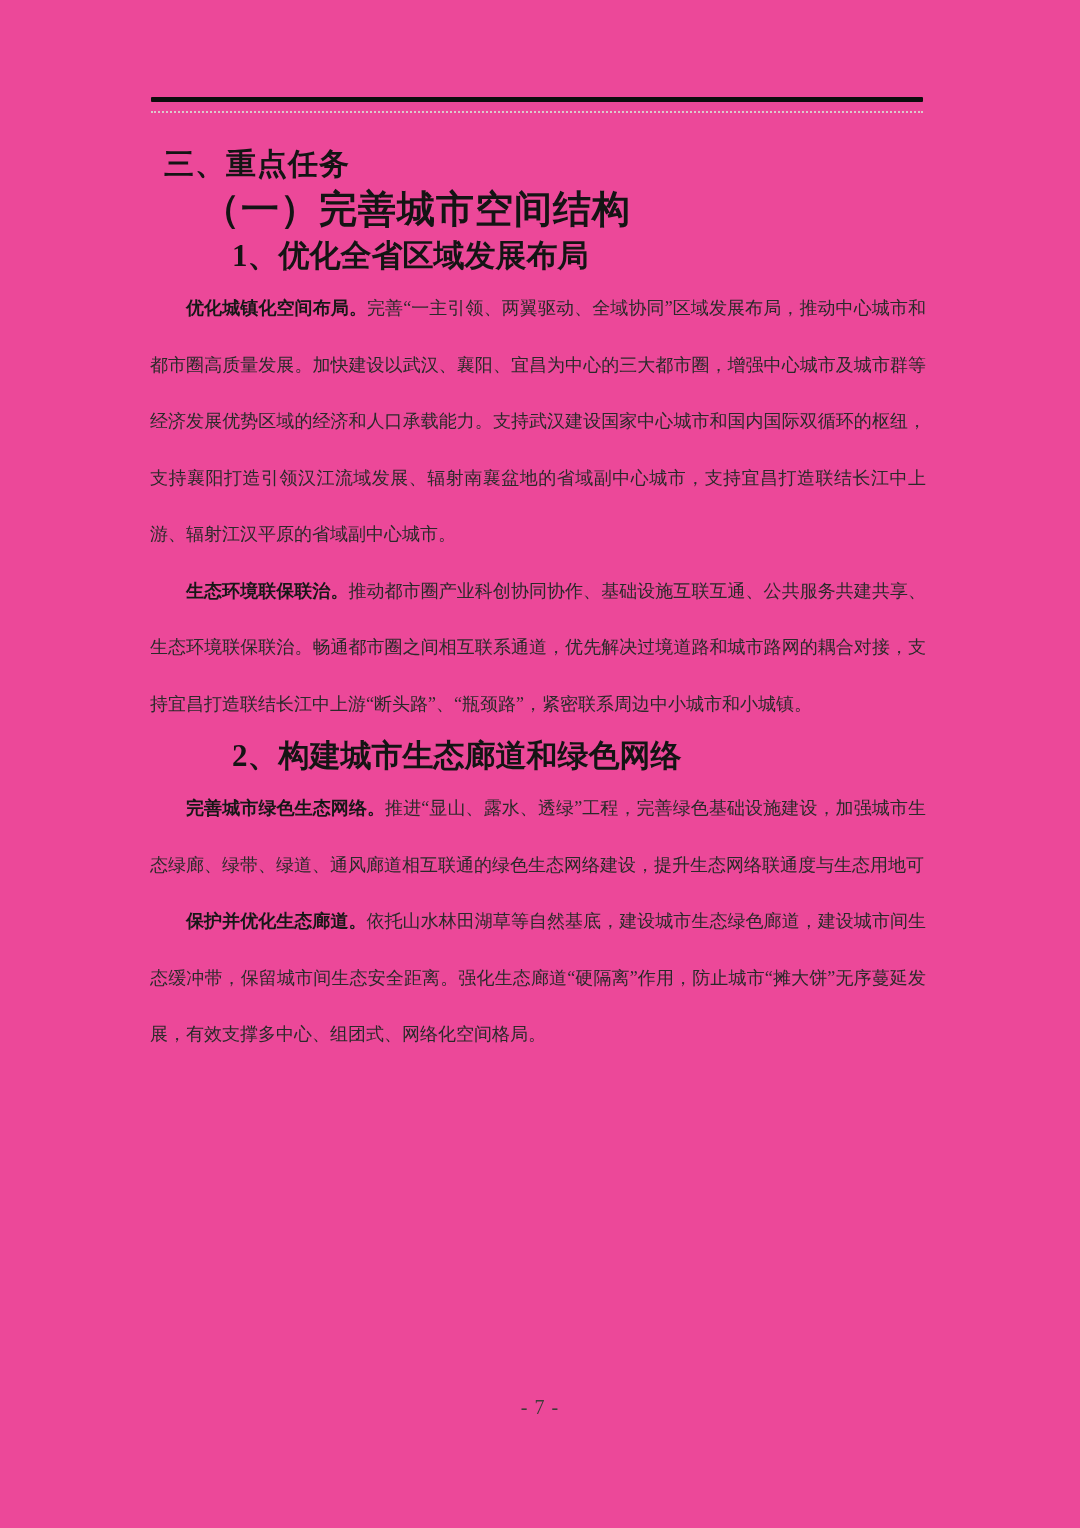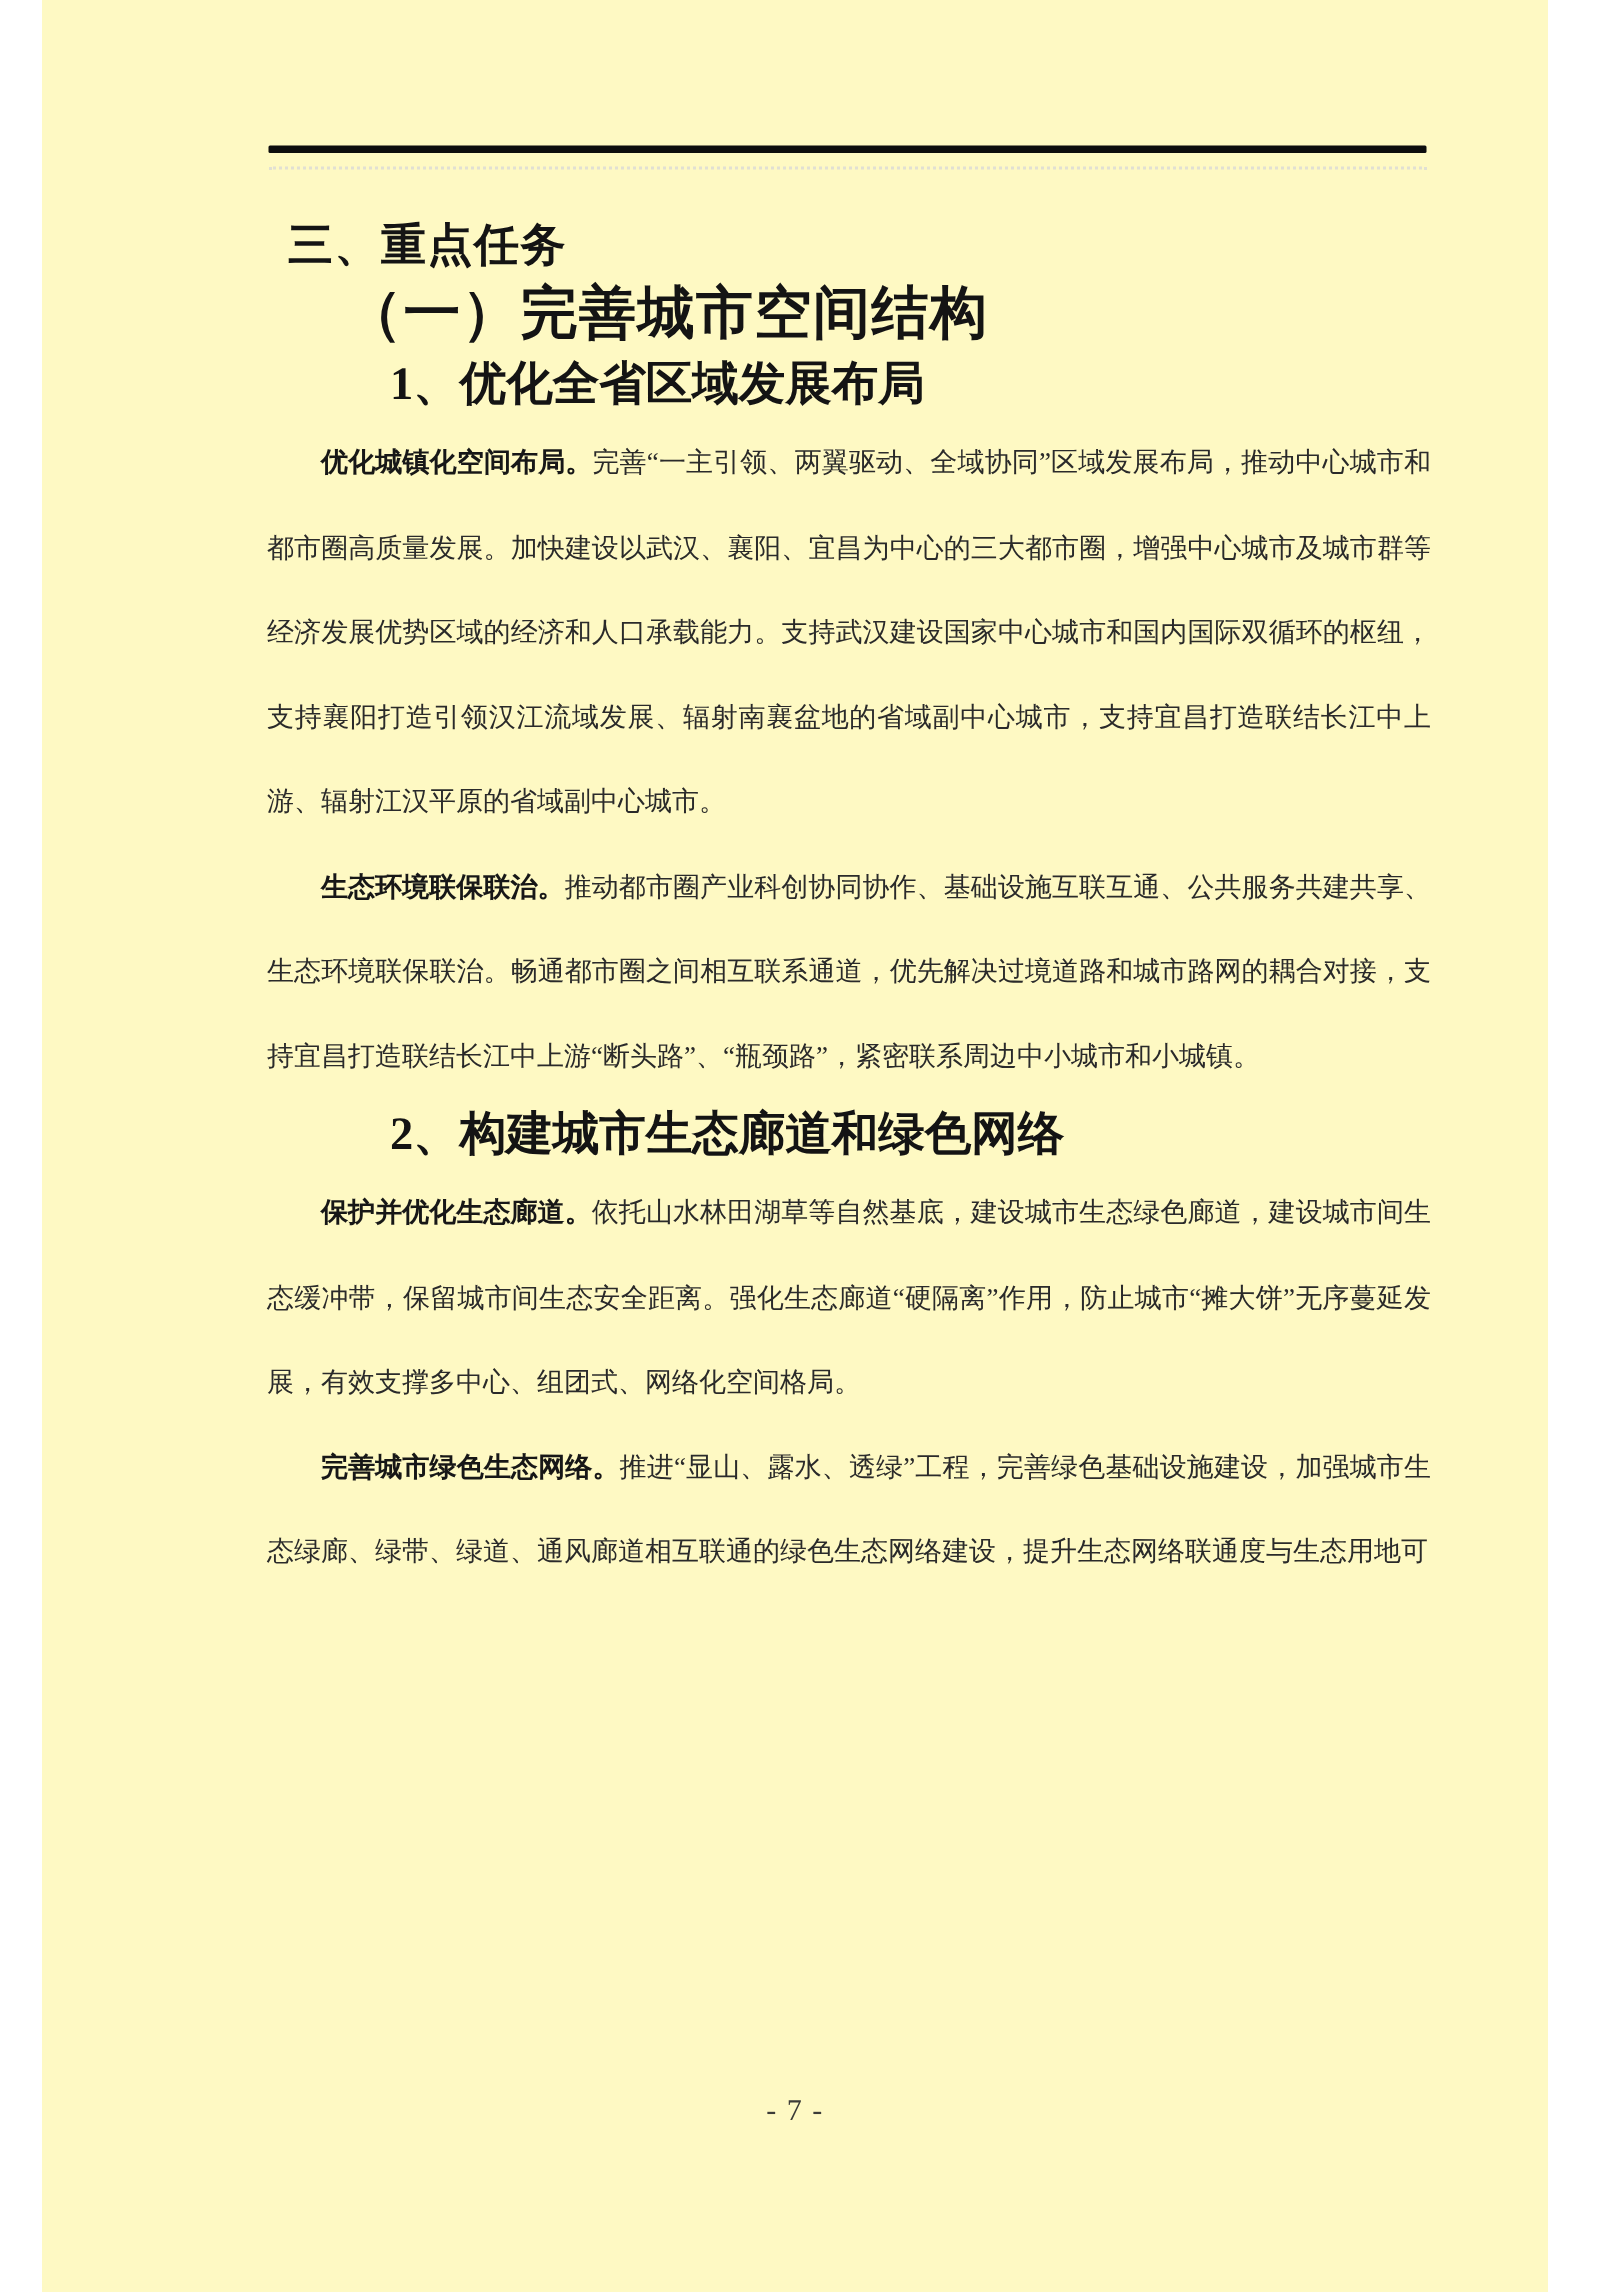--- a/index.html
+++ b/index.html
@@ -2,26 +2,25 @@
 <html><head>
 <meta charset="utf-8">
 <style>
   html, body {
     margin: 0;
     padding: 0;
     background: #ffffff;
   }
   .page {
     position: relative;
-    width: 1004px;
+    width: 1080px;
     height: 1528px;
-    background: #fef9c3;
+    background: #ec4899;
     overflow: hidden;
     font-family: "Liberation Serif", "DejaVu Serif", serif;
-    margin-left: 28px;
   }
   .header-rule {
     position: absolute;
     left: 151px;
     top: 97px;
     width: 772px;
     height: 5px;
     background: #0d0d0d;
     border-radius: 1px;
   }
@@ -104,21 +103,21 @@
     <div class="h-subsection">（一）完善城市空间结构</div>
 
     <div class="h-numbered">1、优化全省区域发展布局</div>
 
     <p class="para"><span class="lead">优化城镇化空间布局。</span><span>完善“一主引领、两翼驱动、全域协同”区域发展布局，推动中心城市和都市圈高质量发展。加快建设以武汉、襄阳、宜昌为中心的三大都市圈，增强中心城市及城市群等经济发展优势区域的经济和人口承载能力。支持武汉建设国家中心城市和国内国际双循环的枢纽，支持襄阳打造引领汉江流域发展、辐射南襄盆地的省域副中心城市，支持宜昌打造联结长江中上游、辐射江汉平原的省域副中心城市。</span></p>
 
     <p class="para"><span class="lead">生态环境联保联治。</span><span>推动都市圈产业科创协同协作、基础设施互联互通、公共服务共建共享、生态环境联保联治。畅通都市圈之间相互联系通道，优先解决过境道路和城市路网的耦合对接，支持宜昌打造联结长江中上游“断头路”、“瓶颈路”，紧密联系周边中小城市和小城镇。</span></p>
 
     <div class="h-numbered">2、构建城市生态廊道和绿色网络</div>
 
+    <p class="para"><span class="lead">完善城市绿色生态网络。</span><span>推进“显山、露水、透绿”工程，完善绿色基础设施建设，加强城市生态绿廊、绿带、绿道、通风廊道相互联通的绿色生态网络建设，提升生态网络联通度与生态用地可</span></p>
+
     <p class="para"><span class="lead">保护并优化生态廊道。</span><span>依托山水林田湖草等自然基底，建设城市生态绿色廊道，建设城市间生态缓冲带，保留城市间生态安全距离。强化生态廊道“硬隔离”作用，防止城市“摊大饼”无序蔓延发展，有效支撑多中心、组团式、网络化空间格局。</span></p>
-
-    <p class="para"><span class="lead">完善城市绿色生态网络。</span><span>推进“显山、露水、透绿”工程，完善绿色基础设施建设，加强城市生态绿廊、绿带、绿道、通风廊道相互联通的绿色生态网络建设，提升生态网络联通度与生态用地可</span></p>
 
   </div>
 
   <div class="page-number">- 7 -</div>
 
 </div>
 
 </body></html>

